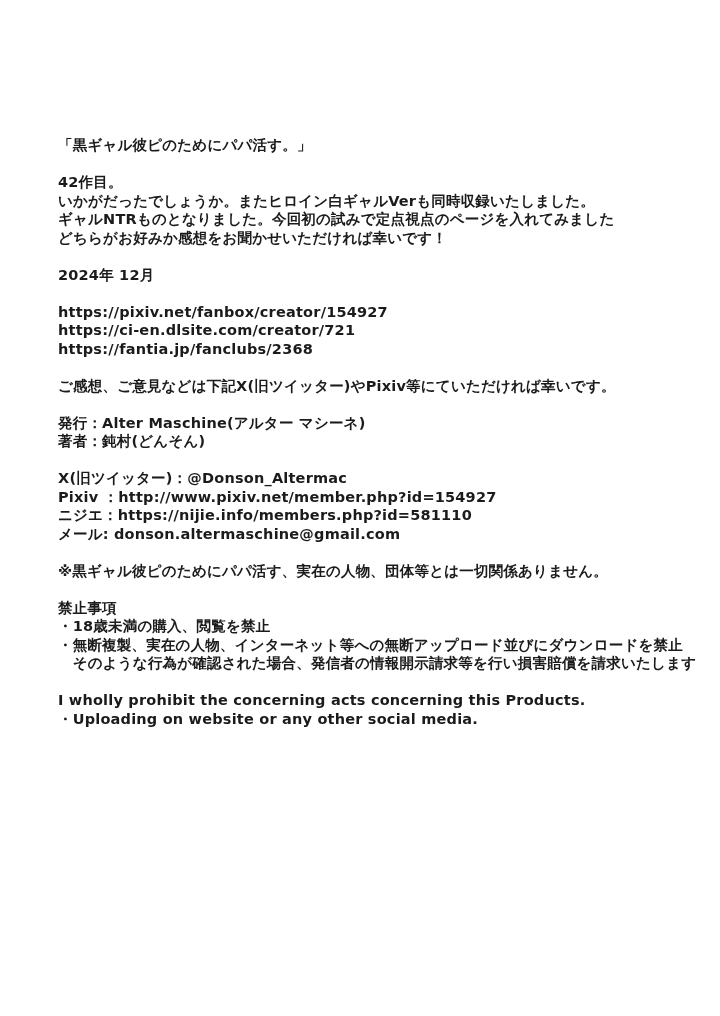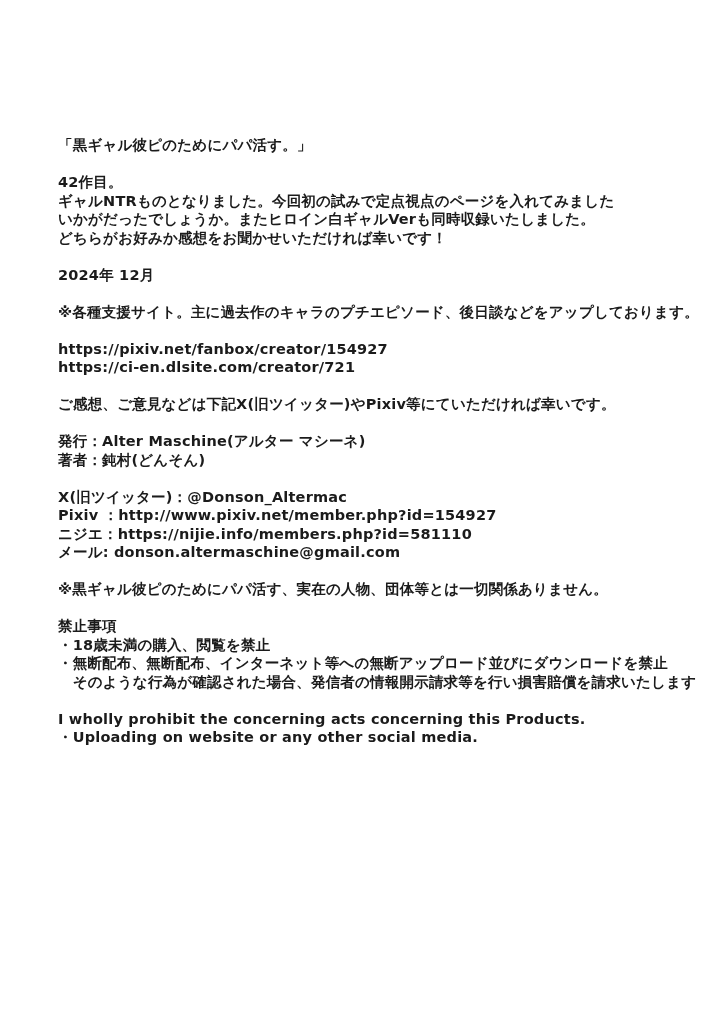--- a/index.html
+++ b/index.html
@@ -40,36 +40,34 @@
 <body>
 
 <div class="page">
 
   <div class="para">
     <div class="line">「黒ギャル彼ピのためにパパ活す。」</div>
   </div>
 
   <div class="para">
     <div class="line">42作目。</div>
+    <div class="line">いかがだったでしょうか。またヒロイン白ギャルVerも同時収録いたしました。</div>
     <div class="line">ギャルNTRものとなりました。今回初の試みで定点視点のページを入れてみました</div>
-    <div class="line">いかがだったでしょうか。またヒロイン白ギャルVerも同時収録いたしました。</div>
     <div class="line">どちらがお好みか感想をお聞かせいただければ幸いです！</div>
   </div>
 
   <div class="para">
     <div class="line">2024年 12月</div>
   </div>
 
-  <div class="para">
-    <div class="line">※各種支援サイト。主に過去作のキャラのプチエピソード、後日談などをアップしております。</div>
-  </div>
 
   <div class="para">
     <div class="line">https://pixiv.net/fanbox/creator/154927</div>
     <div class="line">https://ci-en.dlsite.com/creator/721</div>
+    <div class="line">https://fantia.jp/fanclubs/2368</div>
   </div>
 
   <div class="para">
     <div class="line">ご感想、ご意見などは下記X(旧ツイッター)やPixiv等にていただければ幸いです。</div>
   </div>
 
   <div class="para">
     <div class="line">発行：Alter Maschine(アルター マシーネ)</div>
     <div class="line">著者：鈍村(どんそん)</div>
   </div>
@@ -81,21 +79,21 @@
     <div class="line">メール: donson.altermaschine@gmail.com</div>
   </div>
 
   <div class="para">
     <div class="line">※黒ギャル彼ピのためにパパ活す、実在の人物、団体等とは一切関係ありません。</div>
   </div>
 
   <div class="para">
     <div class="line">禁止事項</div>
     <div class="line">・18歳未満の購入、閲覧を禁止</div>
-    <div class="line">・無断配布、無断配布、インターネット等への無断アップロード並びにダウンロードを禁止</div>
+    <div class="line">・無断複製、実在の人物、インターネット等への無断アップロード並びにダウンロードを禁止</div>
     <div class="line">　そのような行為が確認された場合、発信者の情報開示請求等を行い損害賠償を請求いたします</div>
   </div>
 
   <div class="para">
     <div class="line">I wholly prohibit the concerning acts concerning this Products.</div>
     <div class="line">・Uploading on website or any other social media.</div>
   </div>
 
 </div>
 

